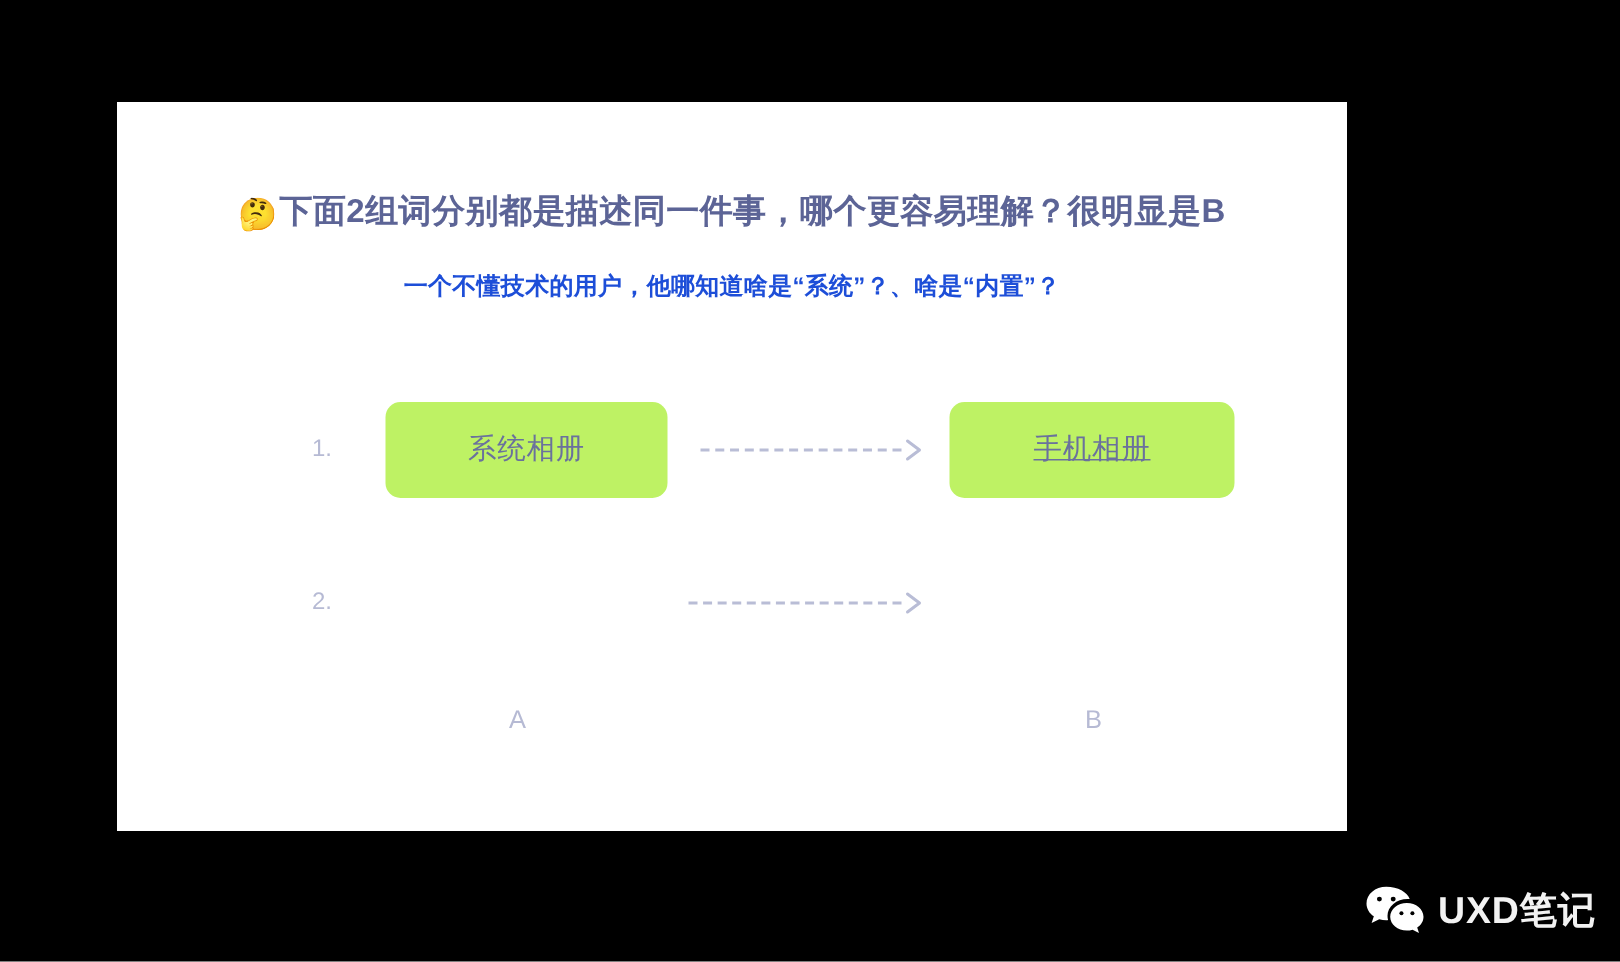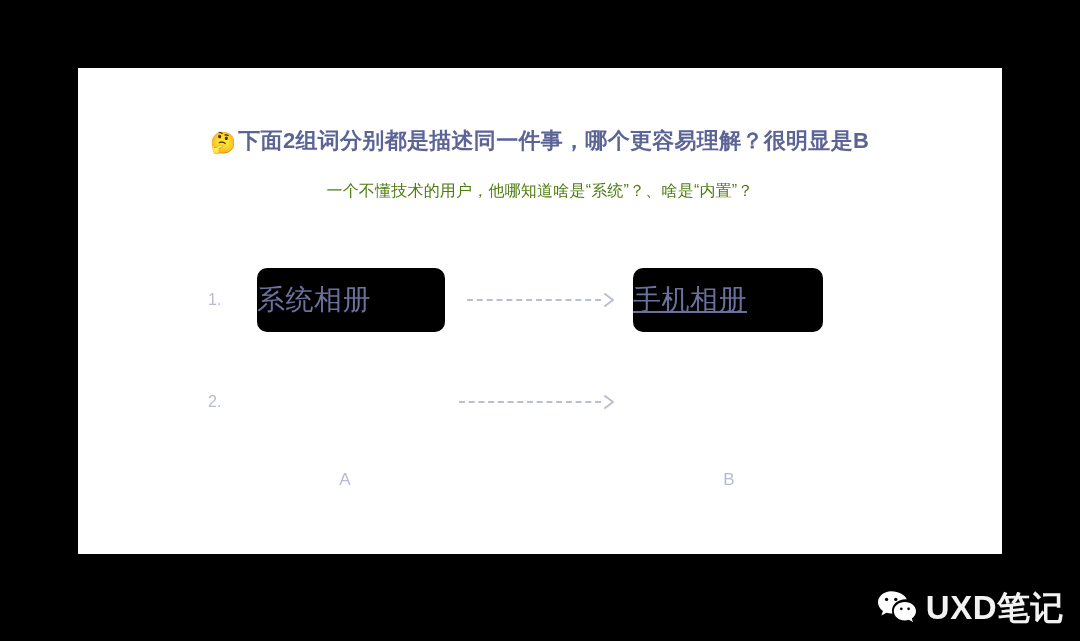--- a/index.html
+++ b/index.html
@@ -13,21 +13,21 @@
     font-family: "Liberation Sans", "DejaVu Sans", sans-serif;
     overflow: hidden;
     position: relative;
   }
 
   
   .slide {
     position: absolute;
     left: 78px;
     top: 68px;
-    width: 924px;
+    width: 820px;
     height: 486px;
     background: #ffffff;
     overflow: hidden;
   }
 
   
   .slide-title {
     position: absolute;
     left: 0;
     top: 58px;
@@ -44,22 +44,22 @@
     vertical-align: -2px;
     margin-right: 1px;
   }
   .slide-subtitle {
     position: absolute;
     left: 0;
     top: 113px;
     width: 100%;
     text-align: center;
     font-size: 16px;
-    font-weight: normal;
-    color: #4d7c0f;
+    font-weight: bold;
+    color: #1d4ed8;
     letter-spacing: 0.2px;
     white-space: nowrap;
   }
 
   
   .rows {
     position: absolute;
     left: 0;
     top: 200px;
     width: 100%;
@@ -78,24 +78,24 @@
     width: 28px;
     text-align: left;
     font-size: 16px;
     color: #b6bad4;
   }
   .card {
     position: absolute;
     top: 0;
     height: 64px;
     line-height: 64px;
-    background: #000000;
+    background: #bef264;
     border-radius: 10px;
-    text-align: left;
-    font-size: 28px;
+    text-align: center;
+    font-size: 19px;
     color: #6a719d;
     letter-spacing: 0.5px;
     box-sizing: border-box;
   }
   .card-left {
     left: 179px;
     width: 188px;
   }
   .card-right {
     left: 555px;
@@ -157,21 +157,21 @@
     height: 44px;
   }
   .wechat-icon {
     width: 40px;
     height: 34px;
     flex: 0 0 auto;
   }
   .wechat-icon svg { display: block; }
   .watermark-text {
     color: #f2f2f2;
-    font-size: 33px;
+    font-size: 25px;
     font-weight: bold;
     letter-spacing: 0.5px;
     line-height: 1;
   }
 </style>
 </head>
 <body>
 
 <div class="slide">
 

